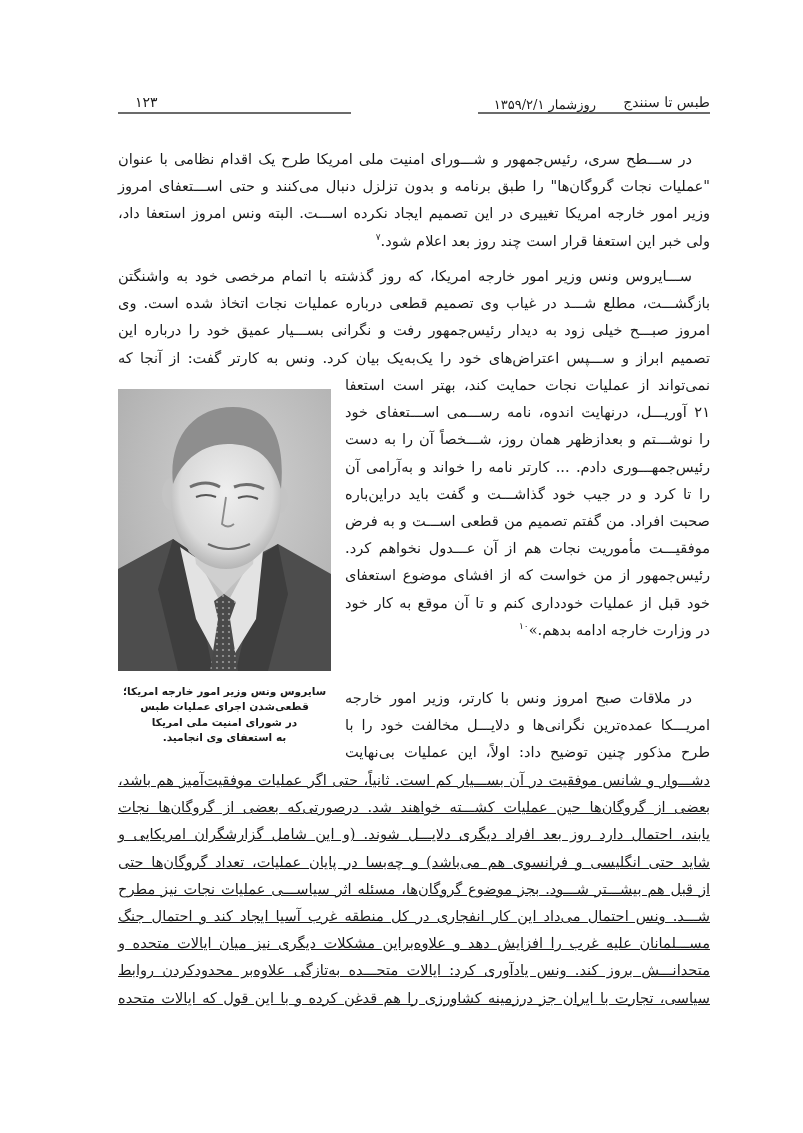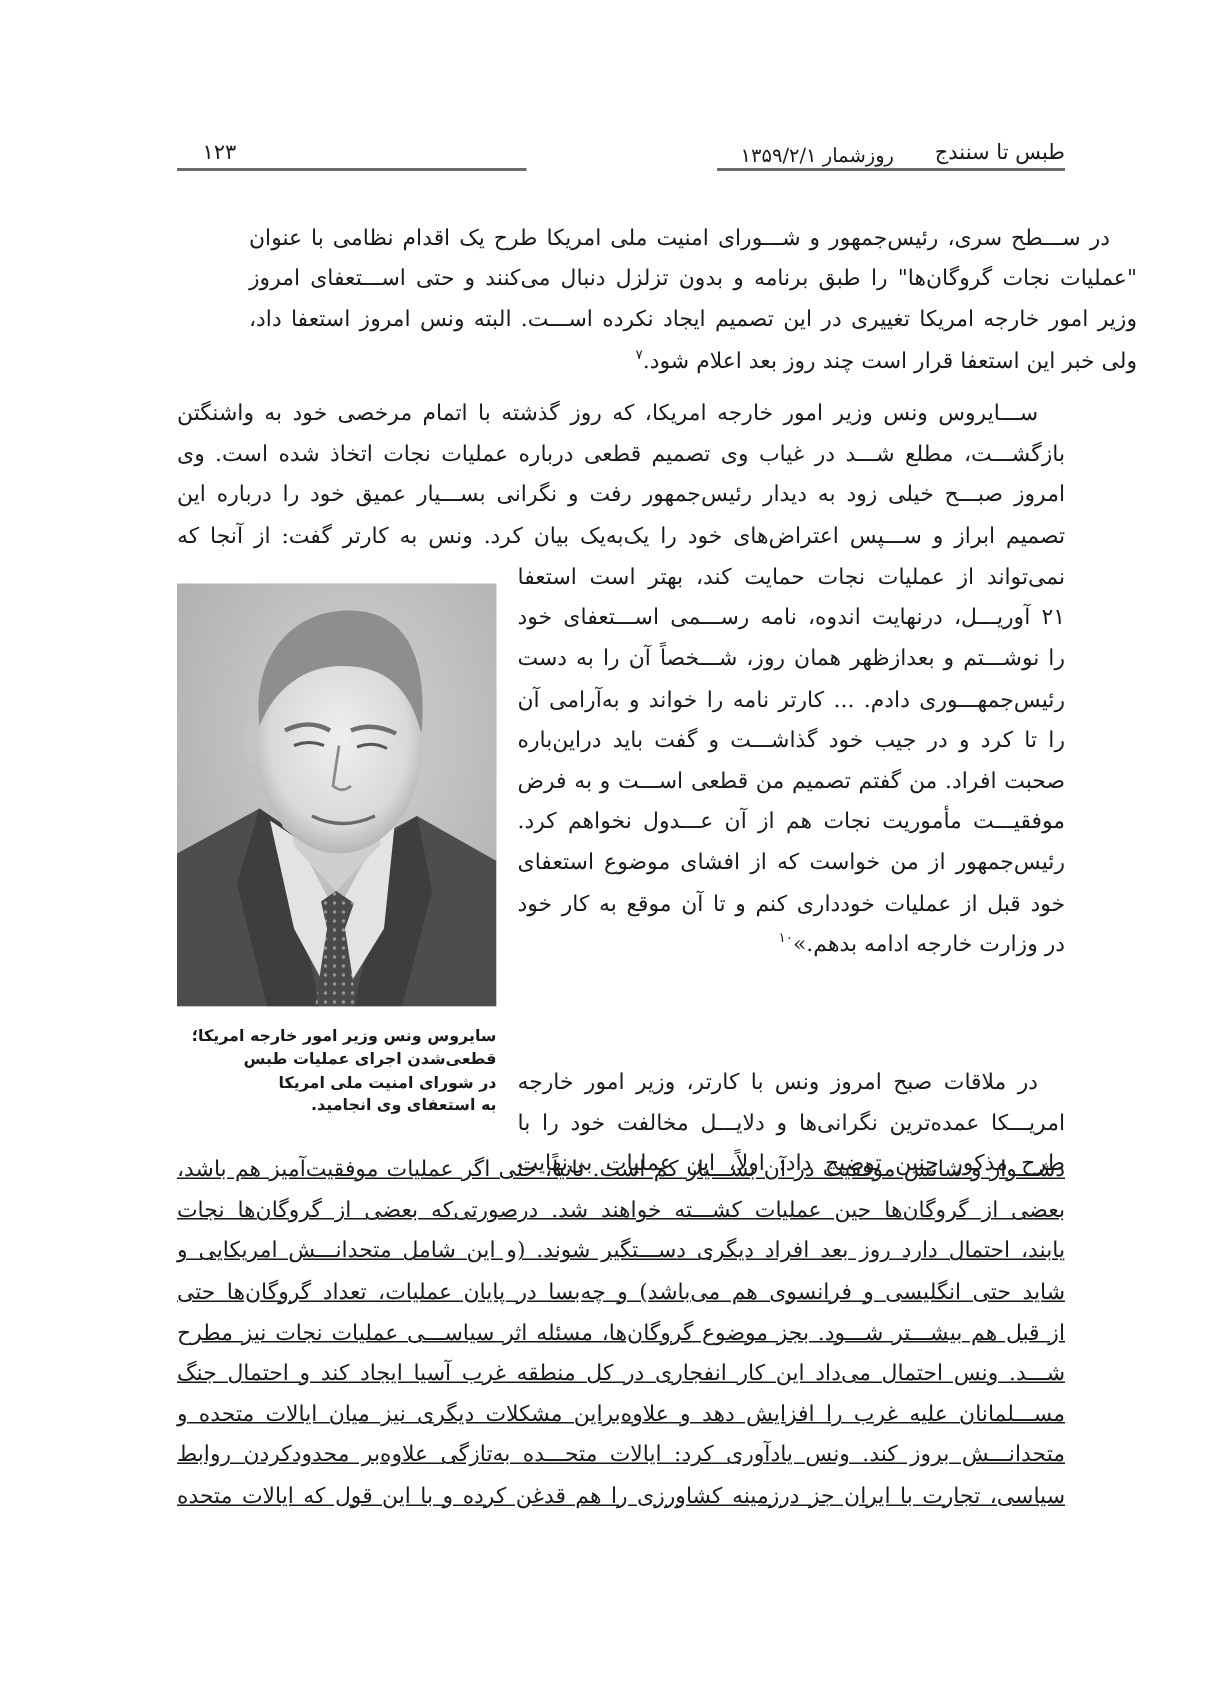--- a/index.html
+++ b/index.html
@@ -15,29 +15,29 @@
   .hdr-rule-left { position:absolute; left:0; top:20px; width:233px; height:1.5px; background:#6b6b6b; }
   .hdr-rule-right { position:absolute; left:360px; top:20px; width:232px; height:1.5px; background:#6b6b6b; }
 
   
   .text { position:absolute; direction:rtl; text-align:justify; font-size:14.6px; line-height:27.2px; }
   .line { display:block; white-space:nowrap; text-align-last:justify; text-align:justify; height:27.2px; overflow:visible; }
   .line.last { text-align-last:right; }
   .indent { padding-right:18px; }
   sup { font-size:9px; vertical-align:6px; line-height:0; }
 
-  .block-a { left:118px; top:145px; width:592px;margin-left:48px; }
+  .block-a { left:118px; top:145px; width:592px; }
   .block-b { left:118px; top:262px; width:592px; }
   .block-c { left:345px; top:371px; width:365px; }
-  .block-d { left:345px; top:708px; width:365px; }
+  .block-d { left:345px; top:684px; width:365px; }
   .block-e { left:118px; top:766px; width:592px;text-decoration:underline; }
 
   
   .photo { position:absolute; left:118px; top:389px; width:213px; height:282px; overflow:hidden; background:#bdbdbd; }
-  .caption { position:absolute; left:118px; top:684px; width:213px; direction:rtl; text-align:right;
+  .caption { position:absolute; left:118px; top:684px; width:213px; direction:rtl; text-align:center;
              font-family:"DejaVu Sans", sans-serif; font-weight:bold; font-size:10.6px; line-height:15.3px; }
   .caption span { display:block; }
 </style>
 </head>
 <body>
 
 <div class="page">
 
   <div class="header">
     <span class="hdr-title">طبس تا سنندج</span>
@@ -76,21 +76,21 @@
 
   <div class="text block-d">
     <span class="line indent">در ملاقات صبح امروز ونس با کارتر، وزیر امور خارجه</span>
     <span class="line">امریـــکا عمده‌ترین نگرانی‌ها و دلایـــل مخالفت خود را با</span>
     <span class="line">طرح مذکور چنین توضیح داد: اولاً، این عملیات بی‌نهایت</span>
   </div>
 
   <div class="text block-e">
     <span class="line">دشـــوار و شانس موفقیت در آن بســـیار کم است. ثانیاً، حتی اگر عملیات موفقیت‌آمیز هم باشد،</span>
     <span class="line">بعضی از گروگان‌ها حین عملیات کشـــته خواهند شد. درصورتی‌که بعضی از گروگان‌ها نجات</span>
-    <span class="line">یابند، احتمال دارد روز بعد افراد دیگری دســـتگیر شوند. (و این شامل متحدانـــش امریکایی و</span>
+    <span class="line">یابند، احتمال دارد روز بعد افراد دیگری دلایـــل شوند. (و این شامل گزارشگران امریکایی و</span>
     <span class="line">شاید حتی انگلیسی و فرانسوی هم می‌باشد) و چه‌بسا در پایان عملیات، تعداد گروگان‌ها حتی</span>
     <span class="line">از قبل هم بیشـــتر شـــود. بجز موضوع گروگان‌ها، مسئله اثر سیاســـی عملیات نجات نیز مطرح</span>
     <span class="line">شـــد. ونس احتمال می‌داد این کار انفجاری در کل منطقه غرب آسیا ایجاد کند و احتمال جنگ</span>
     <span class="line">مســـلمانان علیه غرب را افزایش دهد و علاوه‌براین مشکلات دیگری نیز میان ایالات متحده و</span>
     <span class="line">متحدانـــش بروز کند. ونس یادآوری کرد: ایالات متحـــده به‌تازگی علاوه‌بر محدودکردن روابط</span>
     <span class="line">سیاسی، تجارت با ایران جز درزمینه کشاورزی را هم قدغن کرده و با این قول که ایالات متحده</span>
   </div>
 
   <div class="photo" aria-label="portrait-photo-cyrus-vance">
     <svg width="213" height="282" viewBox="0 0 213 282" xmlns="http://www.w3.org/2000/svg">

